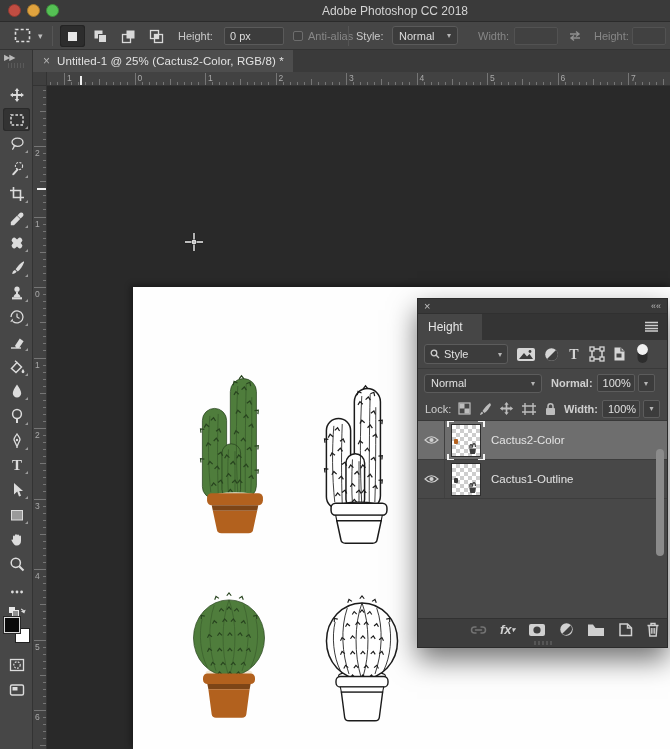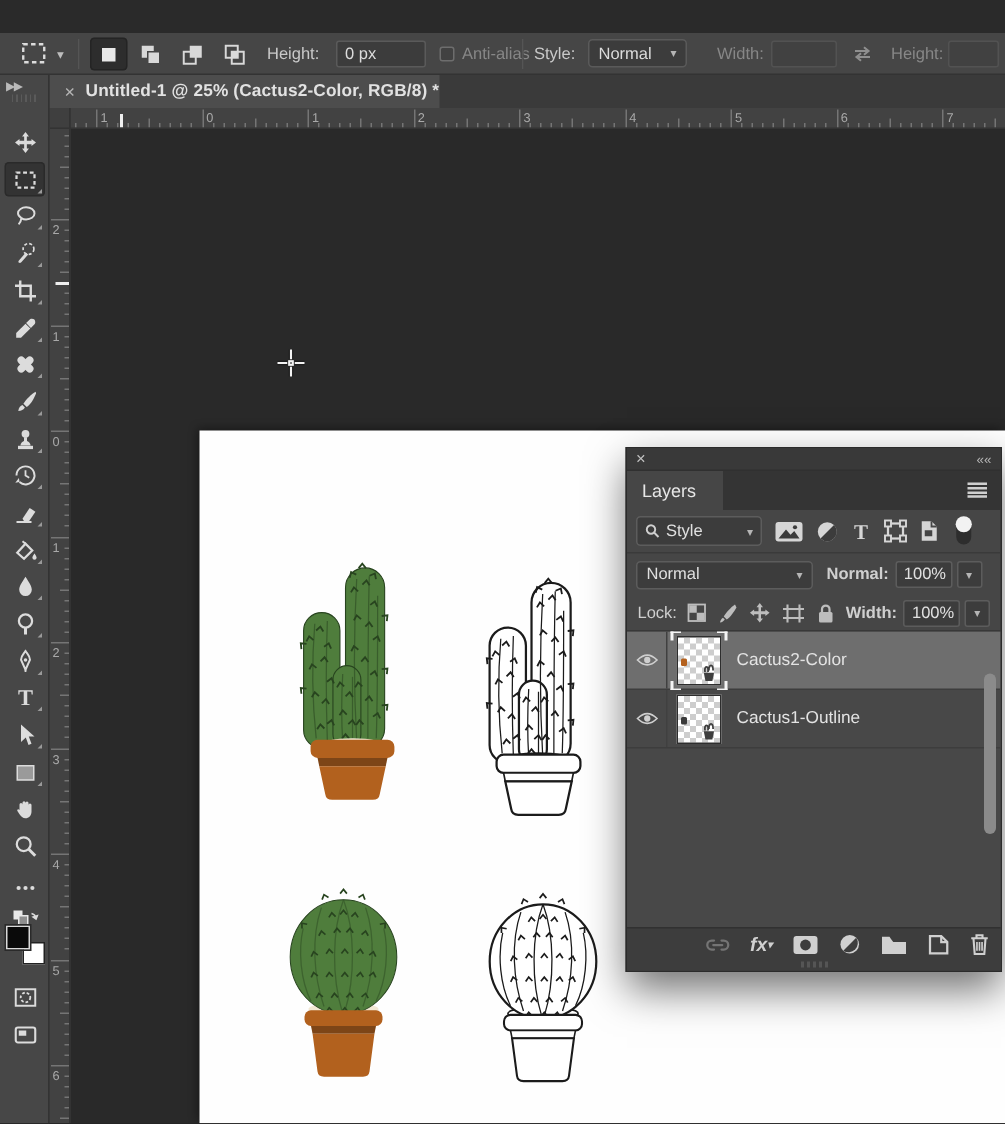--- a/index.html
+++ b/index.html
@@ -28,21 +28,21 @@
   .ob-input { background:#3c3c3c; border:1px solid #5a5a5a; border-radius:2px; color:#dcdcdc; font-size:11px; height:18px; padding:0 5px; font-family:"Liberation Sans",sans-serif; }
   .ob-input.dim { background:#414141; border-color:#525252; }
   .ob-select { background:#3c3c3c; border:1px solid #5a5a5a; border-radius:3px; color:#dcdcdc; height:19px; display:flex; align-items:center; padding:0 6px; }
   .ob-select .chev { margin-left:auto; font-size:8px; color:#b5b5b5; }
   .checkbox { width:10px; height:10px; border:1px solid #6d6d6d; border-radius:2px; background:#414141; display:inline-block; }
 
   
   .tabbar { position:absolute; left:33px; top:50px; width:637px; height:22px; background:#3a3a3a; z-index:30; }
   .doc-tab { position:absolute; left:0; top:0; height:22px; width:260px; background:#4d4d4d; display:flex; align-items:center; color:#e2e2e2; font-size:11.5px; }
   .doc-close { color:#b5b5b5; font-size:12px; padding:0 7px 0 10px; }
-  .doc-title { white-space:nowrap; font-weight:700; letter-spacing:.1px; }
+  .doc-title { white-space:nowrap; font-weight:400; letter-spacing:.1px; }
 
   
   .h-ruler { position:absolute; left:47px; top:72px; width:623px; height:14px; background:#424242; border-bottom:1px solid #333; z-index:28; overflow:hidden; }
   .v-ruler { position:absolute; left:33px; top:86px; width:14px; height:663px; background:#424242; border-right:1px solid #333; z-index:28; overflow:hidden; }
   .ruler-corner { position:absolute; left:33px; top:72px; width:14px; height:14px; background:#3f3f3f; border-right:1px solid #333; border-bottom:1px solid #333; z-index:29; }
   .tick { position:absolute; background:#757575; }
   .tick-num { position:absolute; color:#a9a9a9; font-size:8.5px; }
   .marker { position:absolute; background:#efefef; }
 
   
@@ -100,20 +100,26 @@
   .lp-bottom { position:absolute; left:0; right:0; top:319px; height:22px; background:#3d3d3d; border-top:1px solid #313131; display:flex; align-items:center; justify-content:flex-end; padding-right:7px; gap:13px; }
   .lp-footer { position:absolute; left:0; right:0; bottom:0; height:9px; background:#3d3d3d; }
   .lp-grip { position:absolute; left:50%; bottom:2px; width:18px; height:4px; margin-left:-9px; background:repeating-linear-gradient(90deg,#555 0 2px,transparent 2px 4px); }
   .b-icon { display:flex; align-items:center; }
 </style>
 </head>
 <body>
 
 <div class="app">
 
+  <div class="titlebar">
+    <span class="tl-dot tl-red"></span>
+    <span class="tl-dot tl-yellow"></span>
+    <span class="tl-dot tl-green"></span>
+    <div class="win-title">Adobe Photoshop CC 2018</div>
+  </div>
 
   <div class="optionsbar">
     <span class="preset-icon">
       <svg width="17" height="15" viewBox="0 0 17 15">
           <rect x="1.5" y="1.5" width="14" height="12" fill="none" stroke="#dcdcdc" stroke-width="1.6" stroke-dasharray="3 2.2"></rect>
         </svg>
     </span>
     <span class="preset-chev">▾</span>
     <div class="ob-sep" style="left:52px;"></div>
     <div id="mode-buttons">
@@ -767,21 +773,21 @@
       </svg>
     </div>
   </div>
 
   <div class="layers-panel">
     <div class="lp-header">
       <span class="lp-close">×</span>
       <span class="lp-collapse">««</span>
     </div>
     <div class="lp-tabs">
-      <div class="lp-tab">Layers</div>
+      <div class="lp-tab">Height</div>
       <span class="lp-menu">
         <svg width="15" height="11" viewBox="0 0 15 11">
             <path d="M1 1.5 H14 M1 4.5 H14 M1 7.5 H14 M1 10 H14" stroke="#cfcfcf" stroke-width="1.6"></path>
           </svg>
       </span>
     </div>
     <div class="lp-row lp-filterrow">
       <div class="kind-combo">
         <svg width="10" height="10" viewBox="0 0 10 10" style="margin-right:4px;">
             <circle cx="4" cy="4" r="2.8" fill="none" stroke="#cfcfcf" stroke-width="1.3"></circle>

